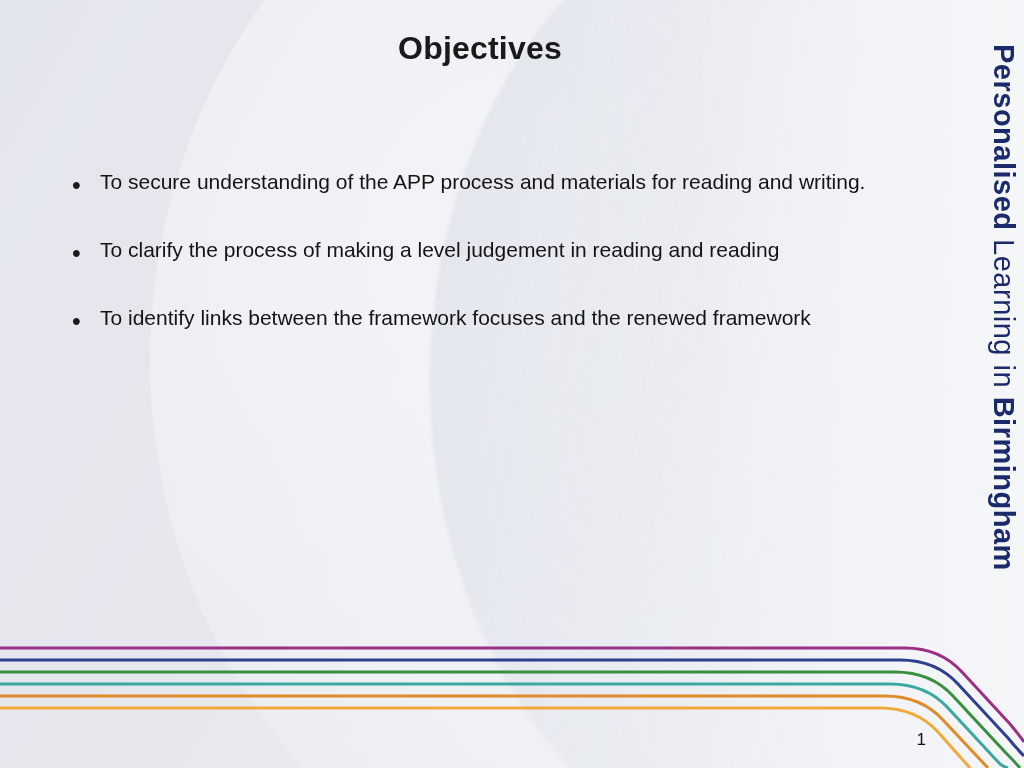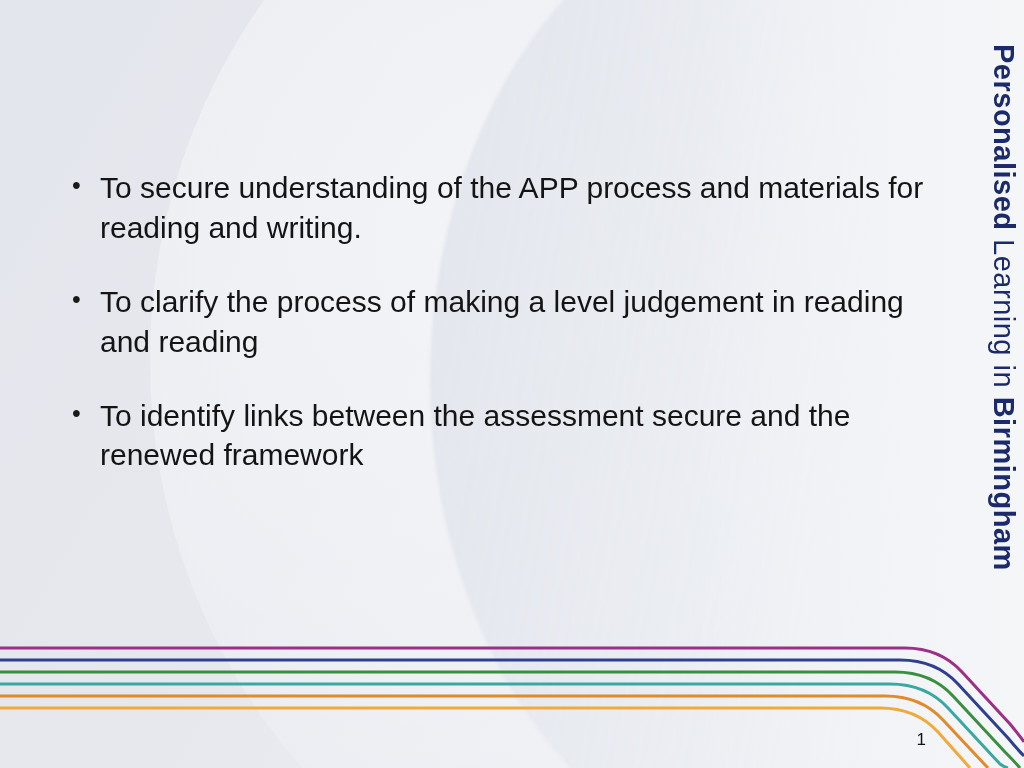--- a/index.html
+++ b/index.html
@@ -82,21 +82,21 @@
   .bullet-mark {
     width: 34px;
     flex: 0 0 34px;
     font-size: 25px;
     line-height: 34px;
     color: #1a1a1a;
     padding-left: 6px;
     box-sizing: border-box;
   }
   .bullet-text {
-    font-size: 30px;
+    font-size: 21px;
     line-height: 1.33;
     color: #141414;
     max-width: 840px;
   }
 
   
   .side-brand {
     position: absolute;
     right: 6px;
     top: 44px;
@@ -135,33 +135,34 @@
 </style>
 </head>
 <body>
 
 <div id="slide">
 
   <div class="bg-ellipse"></div>
   <div class="bg-ellipse2"></div>
   <div class="bg-wash"></div>
 
+  <div class="slide-title">Objectives</div>
 
   <div class="bullets">
     <div class="bullet-row">
       <div class="bullet-mark">•</div>
       <div class="bullet-text">To secure understanding of the APP process and materials for reading and writing.</div>
     </div>
     <div class="bullet-row">
       <div class="bullet-mark">•</div>
       <div class="bullet-text">To clarify the process of making a level judgement in reading and reading</div>
     </div>
     <div class="bullet-row">
       <div class="bullet-mark">•</div>
-      <div class="bullet-text">To identify links between the assessment secure and the renewed framework</div>
+      <div class="bullet-text">To identify links between the framework focuses and the renewed framework</div>
     </div>
   </div>
 
   <div class="side-brand">
     <span class="b1">Personalised</span><span class="b2"> Learning</span><span class="b3"> in </span><span class="b4">Birmingham</span>
   </div>
 
   <svg class="ribbon" viewBox="0 0 1024 130" preserveAspectRatio="none">
     <g fill="none" stroke-width="3">
       <path d="M0,10 L905,10 Q940,10 962,34 L1010,86 Q1020,98 1024,104" stroke="#9c2f86"></path>

